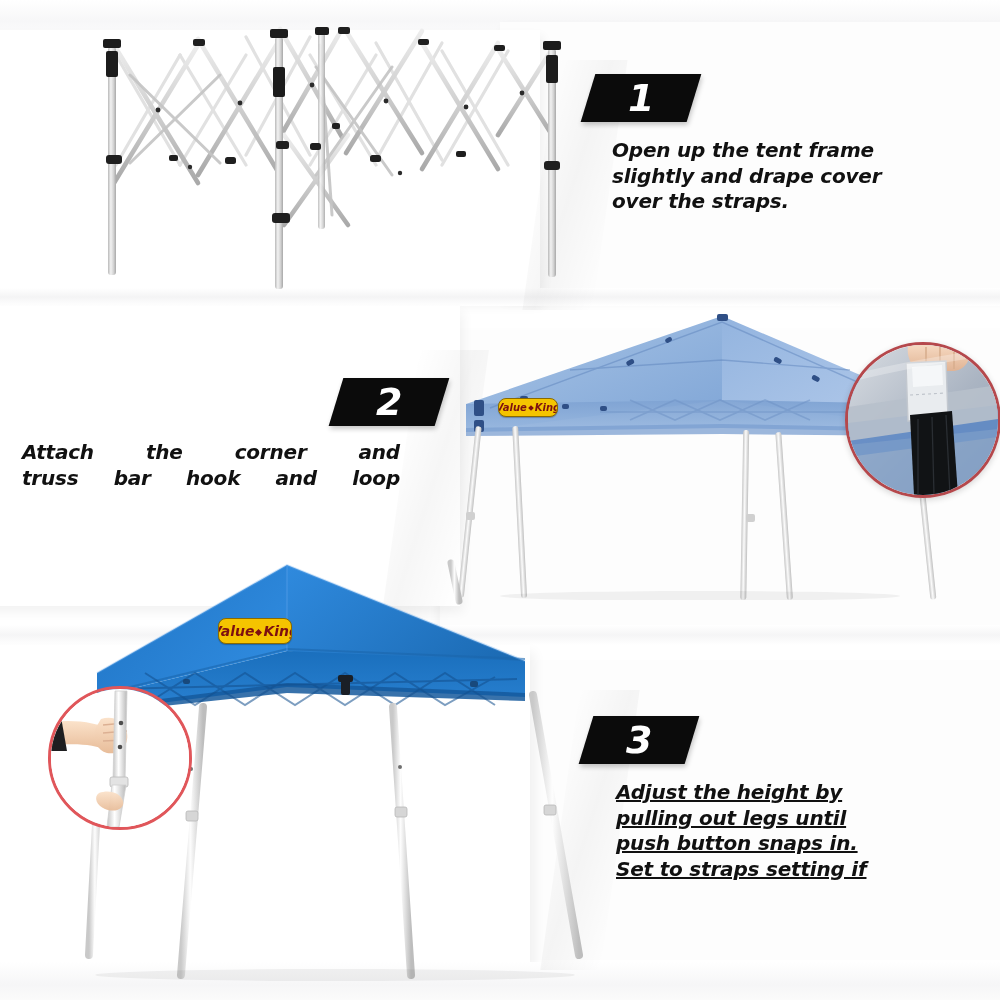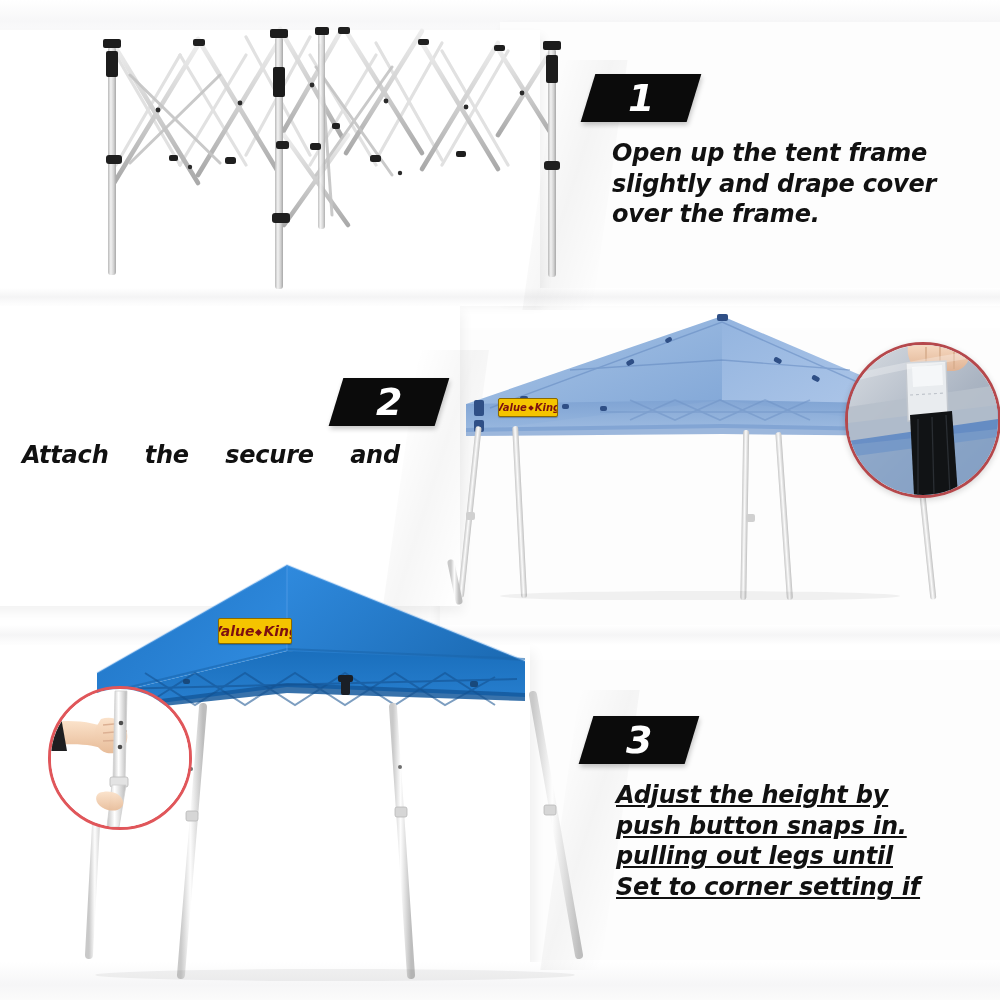--- a/index.html
+++ b/index.html
@@ -84,21 +84,21 @@
     font-family:"DejaVu Sans", sans-serif;
     letter-spacing:0;
   }
 
   
   .instr{
     position:absolute;
     color:#111111;
     font-family:"DejaVu Sans", sans-serif;
     font-style:italic;font-weight:bold;
-    font-size:24px;line-height:1.28;
+    font-size:20px;line-height:1.28;
     letter-spacing:-0.2px;
   }
   .instr.right{text-align:left;}
   .instr.left{text-align:left;}
   .instr .ln{display:block;white-space:pre;}
   .instr.just .ln{
     text-align:justify;
     text-align-last:justify;
   }
 
@@ -108,21 +108,21 @@
 
   
   .tent-wrap{position:absolute;}
   .tent-wrap svg{display:block;width:100%;height:100%;}
 
   
   .logo{
     position:absolute;
     background:#f5c400;
     border:1px solid #8a6a00;
-    border-radius:2px;
+    border-radius:8px;
     display:flex;align-items:center;justify-content:center;
     box-shadow:0 1px 1px rgba(0,0,0,.25);
     overflow:hidden;
   }
   .logo .lg-txt{
     font-family:"DejaVu Sans", sans-serif;
     font-weight:bold;font-style:italic;
     color:#7d1010;white-space:nowrap;
     line-height:1;
   }
@@ -280,21 +280,21 @@
     </svg>
   </div>
 
   <div class="badge" style="left:588px;top:74px;width:106px;height:48px;">
     <span>1</span>
   </div>
 
   <div class="instr right" style="left:612px;top:138px;width:380px;">
     <span class="ln">Open up the tent frame</span>
     <span class="ln">slightly and drape cover</span>
-    <span class="ln">over the frame.</span>
+    <span class="ln">over the straps.</span>
   </div>
 
   <div class="tent-wrap" style="left:450px;top:300px;width:500px;height:300px;">
     <svg viewBox="0 0 500 300" xmlns="http://www.w3.org/2000/svg">
       <defs>
         <linearGradient id="lblueL" x1="0" y1="0" x2="1" y2="1">
           <stop offset="0%" stop-color="#a8c4e6"></stop>
           <stop offset="100%" stop-color="#7fa5d6"></stop>
         </linearGradient>
         <linearGradient id="lblueR" x1="0" y1="0" x2="1" y2="1">
@@ -398,21 +398,22 @@
 
       <path d="M0,34 C40,24 90,14 150,6" stroke="#ffffff" stroke-width="7" fill="none" opacity="0.28"></path>
     </svg>
   </div>
 
   <div class="badge" style="left:336px;top:378px;width:106px;height:48px;">
     <span>2</span>
   </div>
 
   <div class="instr left just" style="left:22px;top:440px;width:378px;">
-    <span class="ln">Attach  the  secure  and</span>
+    <span class="ln">Attach  the  corner  and</span>
+    <span class="ln">truss bar hook and loop</span>
   </div>
 
   <div class="tent-wrap" style="left:55px;top:555px;width:570px;height:430px;">
     <svg viewBox="0 0 570 430" xmlns="http://www.w3.org/2000/svg">
       <defs>
         <linearGradient id="dblueL" x1="0" y1="0" x2="1" y2="0.6">
           <stop offset="0%" stop-color="#1f74c4"></stop>
           <stop offset="100%" stop-color="#2f8ade"></stop>
         </linearGradient>
         <linearGradient id="dblueR" x1="0" y1="0" x2="1" y2="0.6">
@@ -525,18 +526,18 @@
       <path d="M48,104 C58,100 70,104 72,112 C74,120 64,124 54,120 C46,117 42,108 48,104 Z" fill="url(#skin3)" opacity="0.95"></path>
     </svg>
   </div>
 
   <div class="badge" style="left:586px;top:716px;width:106px;height:48px;">
     <span>3</span>
   </div>
 
   <div class="instr right" style="left:616px;top:780px;width:380px;text-decoration:underline;">
     <span class="ln">Adjust the height by</span>
+    <span class="ln">pulling out legs until</span>
     <span class="ln">push button snaps in.</span>
-    <span class="ln">pulling out legs until</span>
-    <span class="ln">Set to corner setting if</span>
+    <span class="ln">Set to straps setting if</span>
   </div>
 
 </div>
 
 </body></html>

